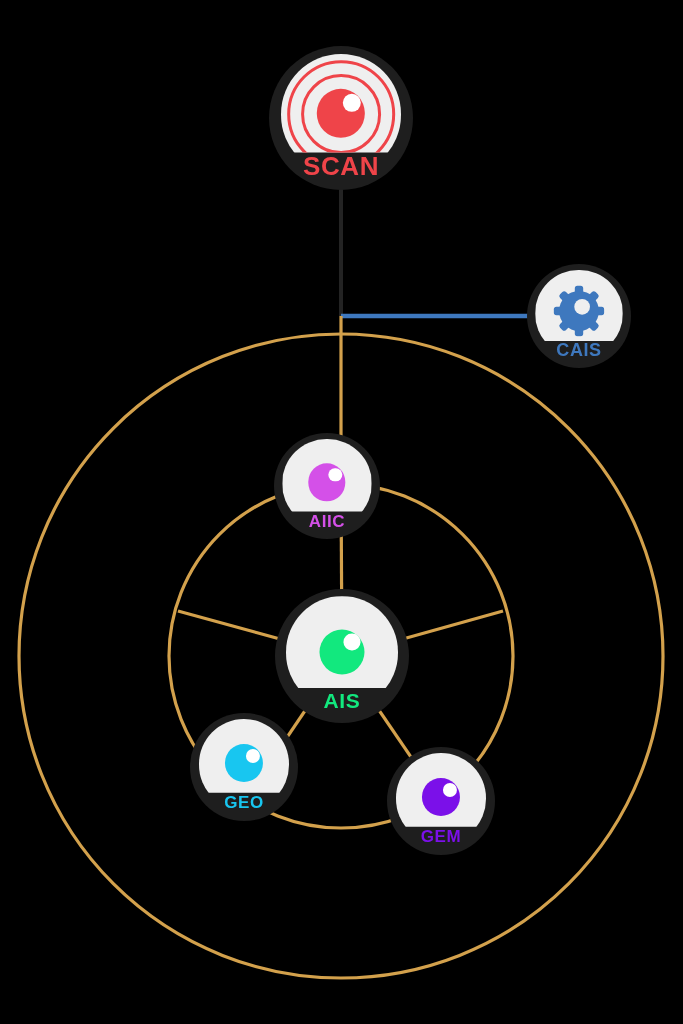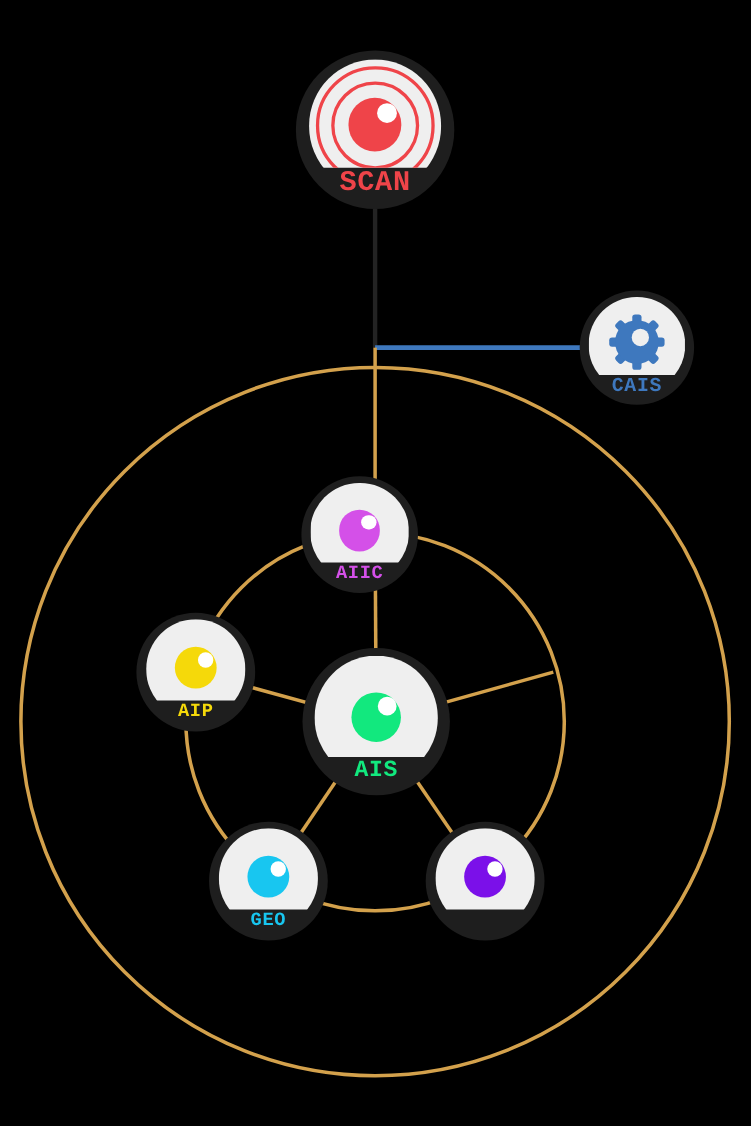--- a/index.html
+++ b/index.html
@@ -36,32 +36,32 @@
     position:absolute; left:50%; top:49%; transform:translate(-50%,-50%);
     width:63%; height:63%; border-radius:50%; border:3px solid #2B2B2B; box-sizing:border-box;
   }
   .gear { position:absolute; left:50%; top:47%; width:60%; height:60%; transform:translate(-50%,-50%); color:var(--accent); }
   .gear svg { width:100%; height:100%; display:block; }
   .gear-hole { fill: var(--face-default, #EFEFEF); }
   .label {
     position:absolute; left:0; right:0; top:71%; bottom:4%;
     display:flex; align-items:center; justify-content:center;
     font-weight:bold; letter-spacing:0.6px;
-    color: var(--accent); font-size: var(--fs, 17px); font-family: Liberation Mono, monospace;
+    color: var(--accent); font-size: var(--fs, 17px);
   }
 
   .n-scan { left:269px; top:46px;  width:144px; height:144px; --accent:var(--scan); --eye:40%; --fs:26px; }
   .n-core { left:267px; top:242px; width:148px; height:148px; --accent:var(--core); --face:var(--core-face); --eye:46%; --fs:26px; }
   .n-core .face { border:3px solid var(--core); }
   .n-cais { left:527px; top:264px; width:104px; height:104px; --accent:var(--cais); --fs:18px; }
   .n-aiic { left:274px; top:433px; width:106px; height:106px; --accent:var(--aiic); --fs:17px; }
   .n-aip  { left:124px; top:557px; width:108px; height:108px; --accent:var(--aip);  --fs:17px; }
   .n-aic  { left:449px; top:557px; width:108px; height:108px; --accent:var(--aic);  --fs:17px; }
   .n-ais  { left:275px; top:589px; width:134px; height:134px; --accent:var(--ais);  --eye:40%; --fs:21px; }
-  .n-geo  { left:190px; top:747px; width:108px; height:108px;text-align:center; --accent:var(--geo);  --fs:17px; }
+  .n-geo  { left:190px; top:713px; width:108px; height:108px;text-align:center; --accent:var(--geo);  --fs:17px; }
   .n-gem  { left:387px; top:747px; width:108px; height:108px; --accent:var(--gem);  --fs:17px; }
 </style>
 </head>
 <body>
 
 <div class="stage">
 
   <svg class="links" width="683" height="1024" viewBox="0 0 683 1024">
     <circle cx="341" cy="656" r="322" class="lk-gold"></circle>
     <circle cx="341" cy="656" r="172" class="lk-gold"></circle>
@@ -107,28 +107,20 @@
 
   <div class="node n-aiic">
     <div class="face">
       <div class="eye">
         <div class="glint"></div>
       </div>
     </div>
     <div class="label">AIIC</div>
   </div>
 
-  <div class="node n-aip">
-    <div class="face">
-      <div class="eye">
-        <div class="glint"></div>
-      </div>
-    </div>
-    <div class="label">AIP</div>
-  </div>
 
 
   <div class="node n-ais">
     <div class="face">
       <div class="eye">
         <div class="glint"></div>
       </div>
     </div>
     <div class="label">AIS</div>
   </div>
@@ -141,15 +133,16 @@
     </div>
     <div class="label">GEO</div>
   </div>
 
   <div class="node n-gem">
     <div class="face">
       <div class="eye">
         <div class="glint"></div>
       </div>
     </div>
+    <div class="label">GEM</div>
   </div>
 
 </div>
 
 </body></html>

